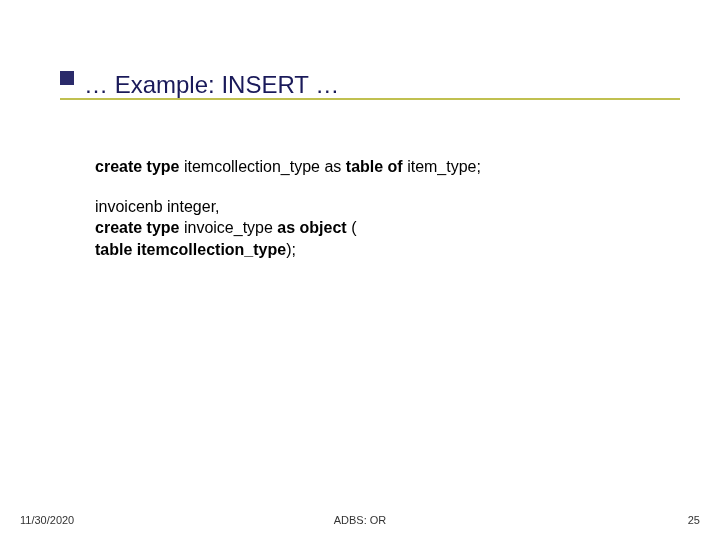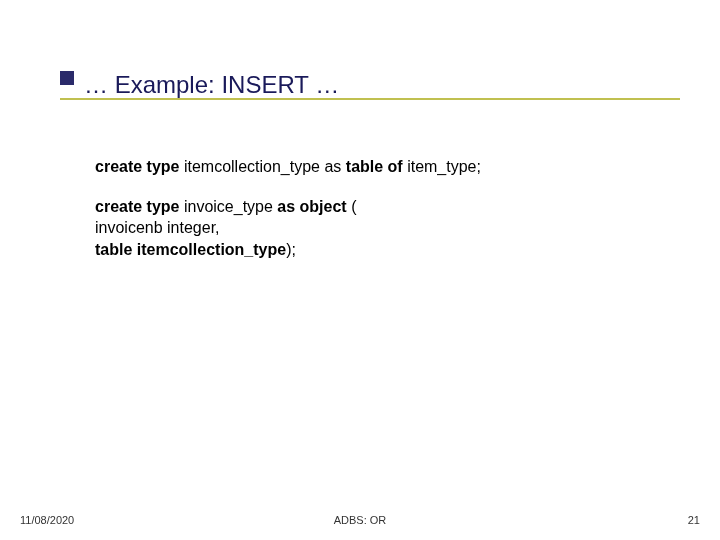--- a/index.html
+++ b/index.html
@@ -91,26 +91,26 @@
 </div>
 <div class="title-underline"></div>
 
 <div class="content">
 
   <div class="block">
     <span><b>create type </b><span>itemcollection_type as </span><b>table of </b><span>item_type;</span></span>
   </div>
 
   <div class="block">
+    <div>invoicenb integer,</div>
     <div><b>create type </b><span>invoice_type </span><b>as object </b><span>(</span></div>
-    <div>invoicenb integer,</div>
     <div><b>table itemcollection_type</b><span>);</span></div>
   </div>
 
 
 
 </div>
 
 <div class="footer">
-  <div class="footer-date">11/08/2020</div>
+  <div class="footer-date">11/30/2020</div>
   <div class="footer-center">ADBS: OR</div>
-  <div class="footer-page">21</div>
+  <div class="footer-page">25</div>
 </div>
 
 </body></html>

